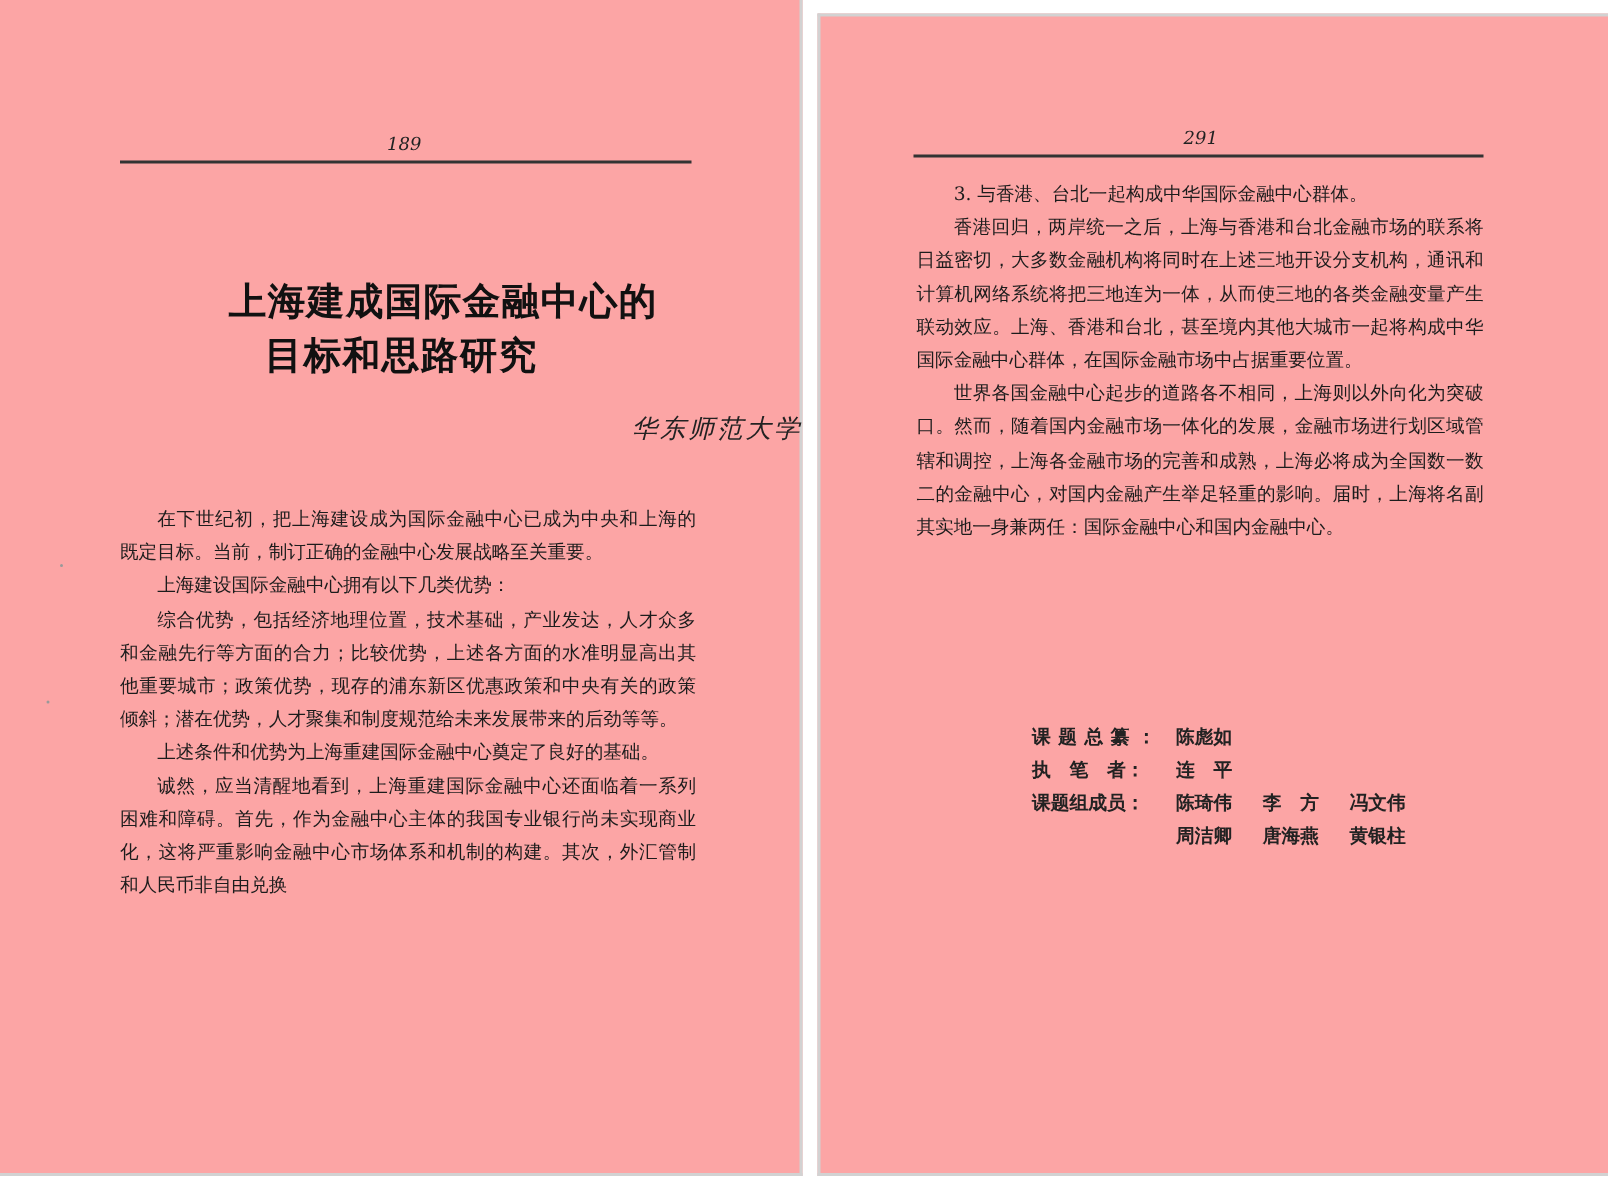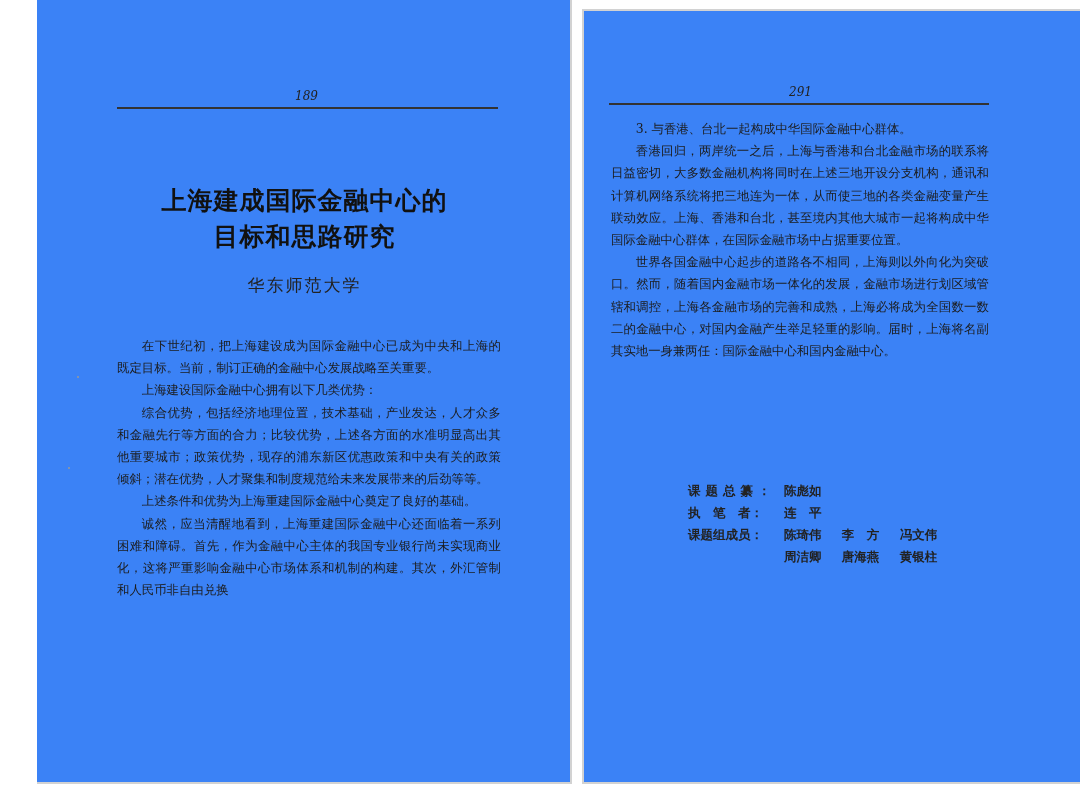--- a/index.html
+++ b/index.html
@@ -1,49 +1,49 @@
 <!DOCTYPE html>
 <html><head>
 <meta charset="utf-8">
 <style>
   html, body { margin: 0; padding: 0; background: #ffffff; }
   body { width: 1080px; height: 794px; position: relative; overflow: hidden;
          font-family: "DejaVu Serif", "Liberation Serif", serif; color: #1a1a1a; }
-  .page { position: absolute; background: #3b82f6; box-sizing: border-box; margin-left: 37px; }
+  .page { position: absolute; background: #fca5a5; box-sizing: border-box; }
   .page-left { left: 0; top: 0; width: 535px; height: 784px;
                border-right: 2px solid #d2d2d2; border-bottom: 2px solid #d2d2d2; }
   .page-right { left: 545px; top: 9px; width: 527px; height: 775px;
                 border-left: 2px solid #d2d2d2; border-top: 2px solid #d2d2d2; border-bottom: 2px solid #d2d2d2; }
   .page-number { position: absolute; font-style: italic; font-size: 12px; color: #222; }
   .rule { position: absolute; height: 1.5px; background: #333; }
   .title { position: absolute; left: 0; width: 535px; text-align: center;
            font-family: "DejaVu Sans", "Liberation Sans", sans-serif; font-weight: bold;
            font-size: 25px; color: #111; line-height: 36px; letter-spacing: 1px; }
-  .author { position: absolute; left: 0; width: 535px; text-align: center;
-            font-size: 17px; color: #222; letter-spacing: 2px; }
+  .author { position: absolute; left: 0; width: 535px; text-align: right;
+            font-size: 17px; color: #222; letter-spacing: 2px; font-style: italic; }
   .body-text { position: absolute; font-size: 12.4px; line-height: 22.2px; color: #1c1c1c;
                text-align: justify; }
   .body-text p { margin: 0; }
   .body-text p.indent { text-indent: 2em; }
   .credits { position: absolute; left: 688px; top: 480px; font-size: 12.5px; line-height: 22px;
              font-family: "DejaVu Sans", "Liberation Sans", sans-serif; font-weight: bold; color: #222; }
   .credit-row { display: flex; white-space: nowrap; }
   .credit-label { width: 96px; display: inline-block; }
   .credit-label-spaced { letter-spacing: 5px; }
   .names span { margin-right: 16px; }
   .speck { position: absolute; width: 2px; height: 2px; background: #999; border-radius: 1px; }
 </style>
 </head>
 <body>
 
 <div class="page page-left">
   <div class="page-number" style="left:258px; top:89px;">189</div>
   <div class="rule" style="left:80px; top:107px; width:381px;"></div>
 
-  <div class="title" style="top:183px;">上海建成国际金融中心的</div>
+  <div class="title" style="top:183px;padding-left:28px;">上海建成国际金融中心的</div>
   <div class="title" style="top:219px;">目标和思路研究</div>
 
   <div class="author" style="top:274px;">华东师范大学</div>
 
   <div class="body-text" style="left:80px; top:335px; width:384px;">
     <p class="indent">在下世纪初，把上海建设成为国际金融中心已成为中央和上海的既定目标。当前，制订正确的金融中心发展战略至关重要。</p>
     <p class="indent">上海建设国际金融中心拥有以下几类优势：</p>
     <p class="indent">综合优势，包括经济地理位置，技术基础，产业发达，人才众多和金融先行等方面的合力；比较优势，上述各方面的水准明显高出其他重要城市；政策优势，现存的浦东新区优惠政策和中央有关的政策倾斜；潜在优势，人才聚集和制度规范给未来发展带来的后劲等等。</p>
     <p class="indent">上述条件和优势为上海重建国际金融中心奠定了良好的基础。</p>
     <p class="indent">诚然，应当清醒地看到，上海重建国际金融中心还面临着一系列困难和障碍。首先，作为金融中心主体的我国专业银行尚未实现商业化，这将严重影响金融中心市场体系和机制的构建。其次，外汇管制和人民币非自由兑换</p>

